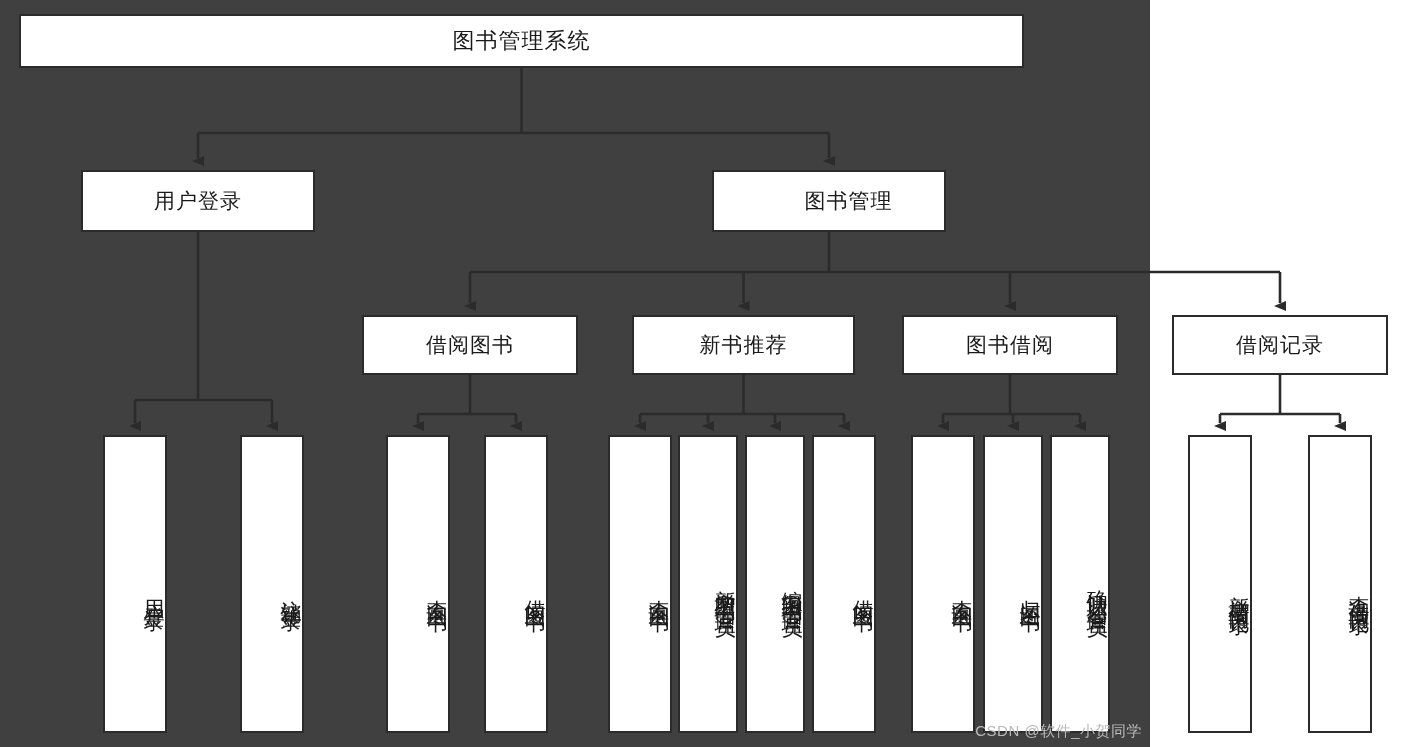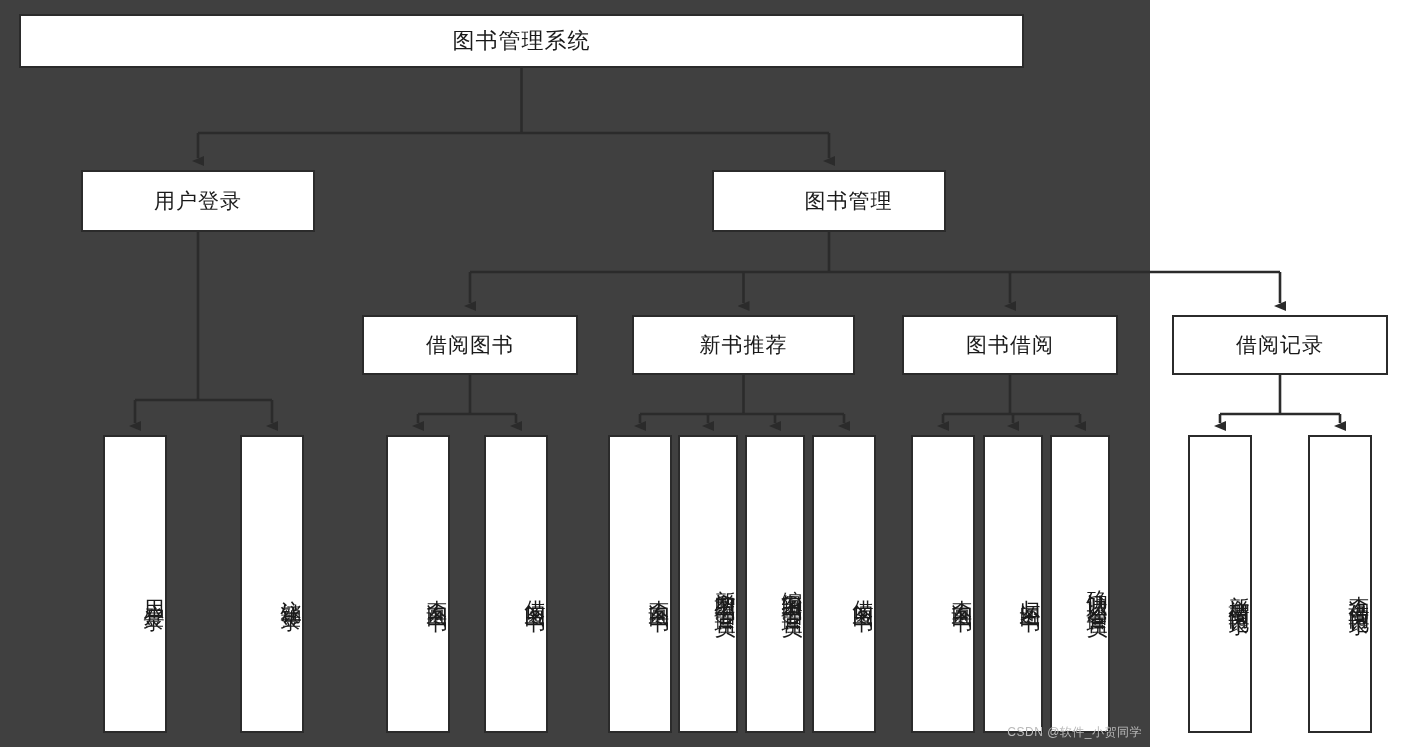--- a/index.html
+++ b/index.html
@@ -8,21 +8,21 @@
   #stage{position:relative;width:1150px;height:747px;background:#404040;}
   svg.lines{position:absolute;left:0;top:0;width:1405px;height:747px;}
   .node{position:absolute;box-sizing:border-box;background:#ffffff;
         border:2px solid #2b2b2b;display:flex;align-items:center;
         justify-content:center;color:#1a1a1a;}
   .node.h{font-size:21px;letter-spacing:1px;}
   .node.v{writing-mode:vertical-rl;text-orientation:upright;
           font-size:21px;letter-spacing:4px;line-height:1;
           padding-top:14px;align-items:flex-start;justify-content:center;}
   .node.root{font-size:22px;}
-  .watermark{position:absolute;right:8px;bottom:6px;font-size:12px;
+  .watermark{position:absolute;right:8px;bottom:6px;font-size:15px;
              color:#b9b9b9;letter-spacing:0.5px;white-space:nowrap;}
 </style>
 </head>
 <body>
 
 <div id="stage">
 
   <svg class="lines" viewBox="0 0 1405 747" xmlns="http://www.w3.org/2000/svg">
     <defs>
       <marker id="arrow" markerWidth="10" markerHeight="12" refX="2" refY="6" orient="auto" markerUnits="userSpaceOnUse">

